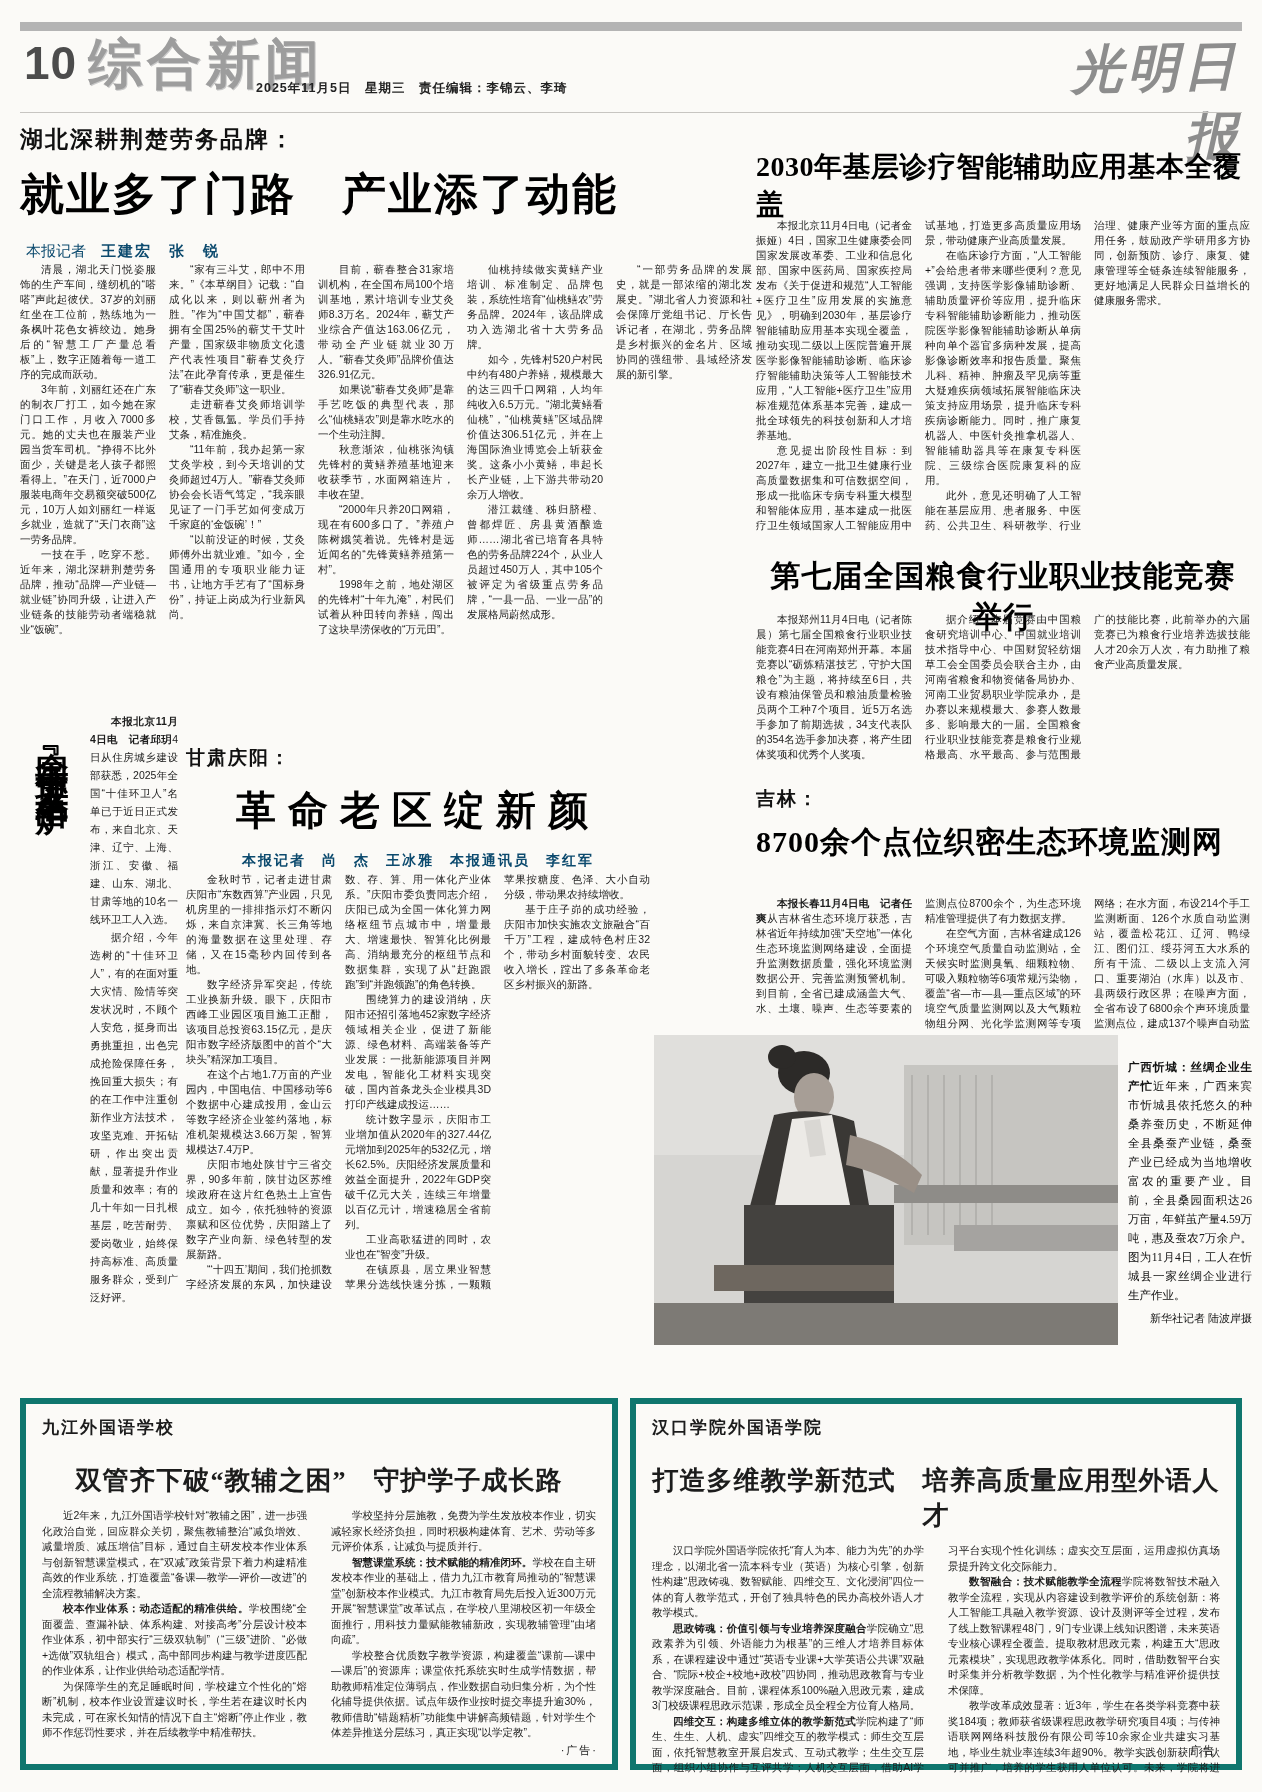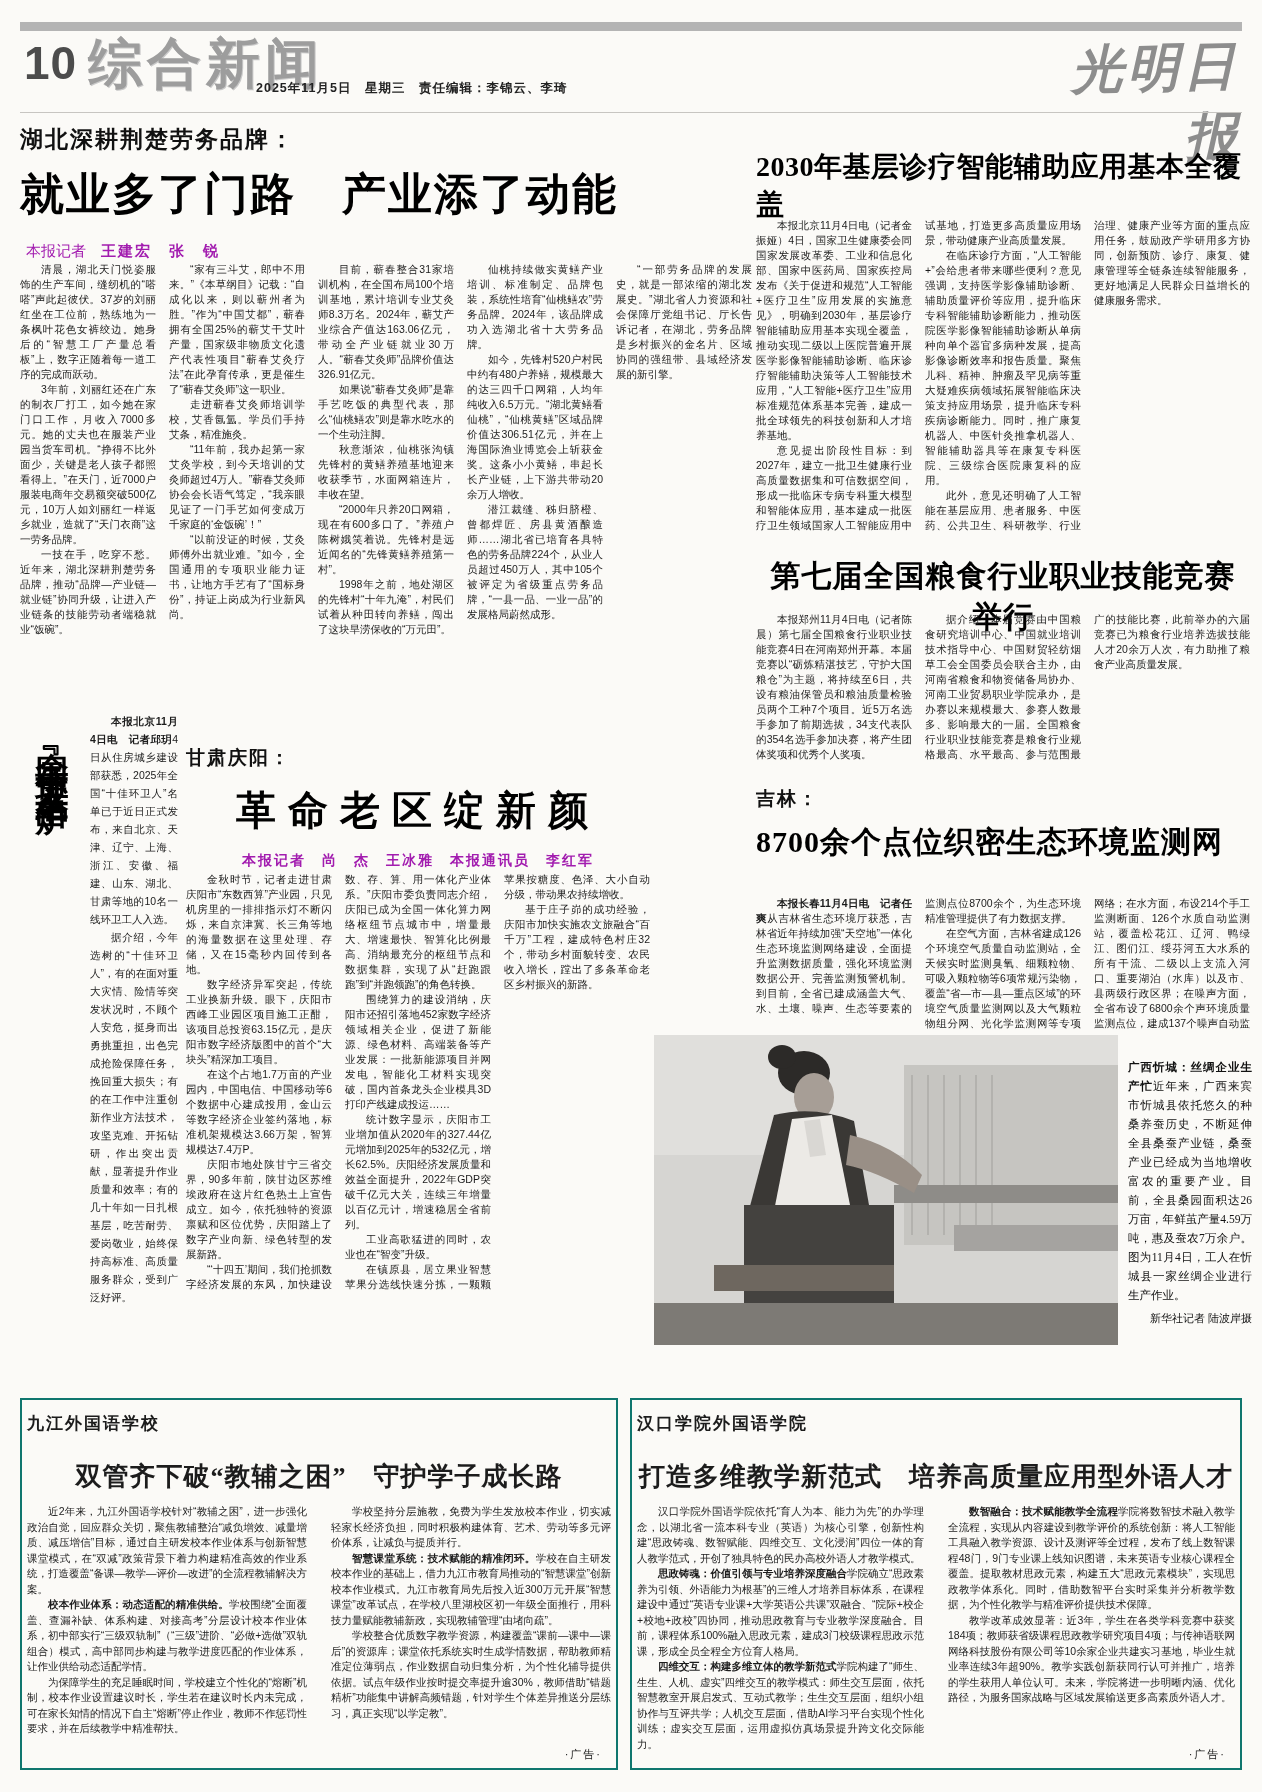--- a/index.html
+++ b/index.html
@@ -16,21 +16,21 @@
     letter-spacing:5px; text-shadow:1px 1px 0 #c9c9c9; }
   .dateline { position:absolute; left:256px; top:80px; font-size:12.5px; font-weight:bold; color:#222; letter-spacing:1px; }
   .masthead { position:absolute; right:22px; top:34px; width:210px; text-align:right;
     font-family:"Liberation Serif","DejaVu Serif",serif; font-style:italic; font-weight:bold;
     font-size:52px; color:#8d8d8d; letter-spacing:4px; transform:rotate(-1.5deg); }
   .header-rule { position:absolute; left:20px; top:112px; width:1222px; height:1px; background:#c7c5c1; }
 
   
   .kicker { font-size:19px; font-weight:bold; color:#111; letter-spacing:2px; }
   .headline { font-family:"Liberation Serif","DejaVu Serif",serif; font-weight:900; color:#000; }
-  .byline { font-size:14px; color:#a21caf; }
+  .byline { font-size:14px; color:#0c4a6e; }
   .byline b { font-family:"Liberation Serif","DejaVu Serif",serif; font-weight:bold; letter-spacing:2px; }
   .bodytext { font-size:10.5px; line-height:15px; text-align:justify; color:#1b1b1b; column-fill:auto; overflow:hidden; }
   .bodytext p { text-indent:2em; }
   .bodytext p b { font-weight:bold; }
 
   
   #hubei { position:absolute; left:20px; top:124px; width:732px; }
   #hubei .kicker { font-size:23px; margin-bottom:10px; }
   #hubei .headline { font-size:44px; letter-spacing:2px; }
   #hubei .byline { margin-top:18px; margin-left:6px; font-size:15px; }
@@ -64,21 +64,21 @@
   #jilin-body { position:absolute; left:756px; top:888px; width:494px; height:142px; column-count:3; column-gap:13px;margin-top:8px; }
 
   
   #photo { position:absolute; left:654px; top:1035px; width:464px; height:310px; background:#cfcecb; overflow:hidden; }
   #caption { position:absolute; left:1128px; top:1058px; width:124px; height:286px;
     font-family:"Liberation Serif","DejaVu Serif",serif; font-size:11.5px; line-height:19px; text-align:justify; color:#111; }
   #caption .cap-title { font-weight:bold; }
   #caption .credit { display:block; text-align:right; font-weight:normal; margin-top:4px; font-family:"Liberation Sans","DejaVu Sans",sans-serif; font-size:11px; }
 
   
-  .adbox { position:absolute; top:1398px; height:372px; border:2px solid #0f766e; background:#fbfaf7; padding:12px 5px; }
+  .adbox { position:absolute; top:1398px; height:372px; border:6px solid #0f766e; background:#fbfaf7; padding:12px 16px; }
   #ad-left { left:20px; width:598px; }
   #ad-right { left:630px; width:612px; }
   .adbox .eyebrow { font-size:17px; font-weight:bold; letter-spacing:2px; }
   .adbox .ad-head { font-family:Liberation Serif, serif; font-weight:900; font-size:26px;
     text-align:center; margin:24px 0 10px; letter-spacing:1px; }
   .adbody { column-count:2; column-gap:24px; height:262px; font-size:10.5px; line-height:15.5px; text-align:justify; column-fill:auto; overflow:hidden; }
   .adbody p { text-indent:2em; }
   .adbody .lead { font-weight:bold; }
   .ad-mark { position:absolute; right:14px; bottom:6px; font-size:11px; color:#222; letter-spacing:2px; }
 </style>

